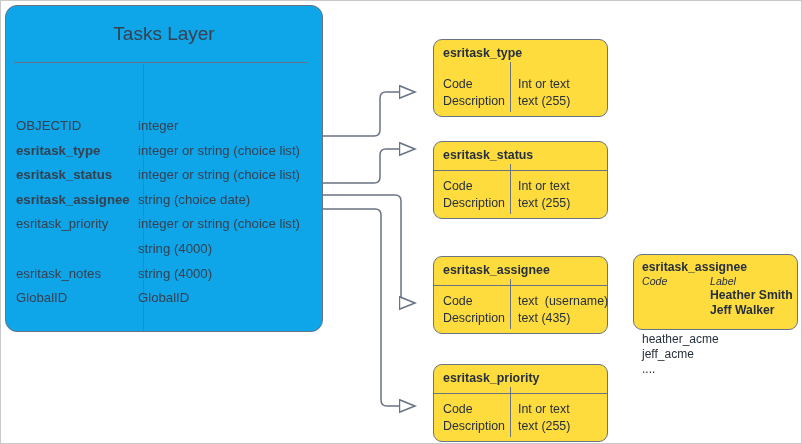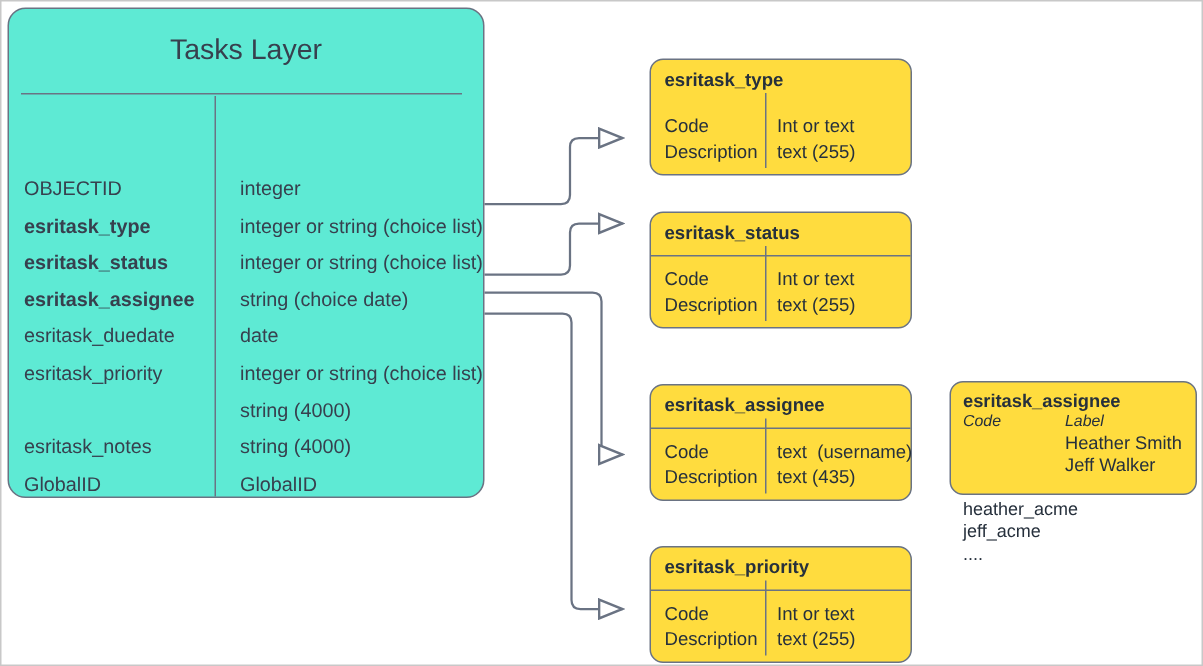--- a/index.html
+++ b/index.html
@@ -28,21 +28,21 @@
     pointer-events: none;
   }
 
   
   .entity {
     position: absolute;
     left: 4px;
     top: 4px;
     width: 318px;
     height: 327px;
-    background: #5eead4;
+    background: #0ea5e9;
     border: 1.6px solid #6a7383;
     border-radius: 12px;
     box-sizing: border-box;
   }
   .entity-title {
     position: absolute;
     left: 0;
     top: 0;
     width: 100%;
     height: 56px;
@@ -84,21 +84,21 @@
     top: 0;
     font-size: 13.2px;
     color: #37404e;
     white-space: nowrap;
   }
   .field-name.bold {
     font-weight: bold;
   }
   .field-type {
     position: absolute;
-    left: 154px;
+    left: 132px;
     top: 0;
     font-size: 13.2px;
     color: #37404e;
     white-space: nowrap;
   }
 
   
   .dbox {
     position: absolute;
     background: #FFDC3E;
@@ -192,20 +192,21 @@
     margin-top: 44px;
   }
   .cvd-col-label {
     position: absolute;
     left: 76px;
     top: 33px;
     font-size: 12.2px;
     color: #26303c;
     line-height: 15px;
     white-space: nowrap;
+    font-weight: bold;
   }
   .cvd-caption {
     position: absolute;
     left: 632px;
     top: 338px;
     width: 165px;
     text-align: center;
     font-size: 11px;
     font-style: italic;
     color: #5b6472;
@@ -248,24 +249,20 @@
         <span class="field-name bold">esritask_type</span>
         <span class="field-type">integer or string (choice list)</span>
       </div>
       <div class="field-row">
         <span class="field-name bold">esritask_status</span>
         <span class="field-type">integer or string (choice list)</span>
       </div>
       <div class="field-row">
         <span class="field-name bold">esritask_assignee</span>
         <span class="field-type">string (choice date)</span>
-      </div>
-      <div class="field-row">
-        <span class="field-name">esritask_duedate</span>
-        <span class="field-type">date</span>
       </div>
       <div class="field-row">
         <span class="field-name">esritask_priority</span>
         <span class="field-type">integer or string (choice list)</span>
       </div>
       <div class="field-row">
         <span class="field-type">string (4000)</span>
       </div>
       <div class="field-row">
         <span class="field-name">esritask_notes</span>

